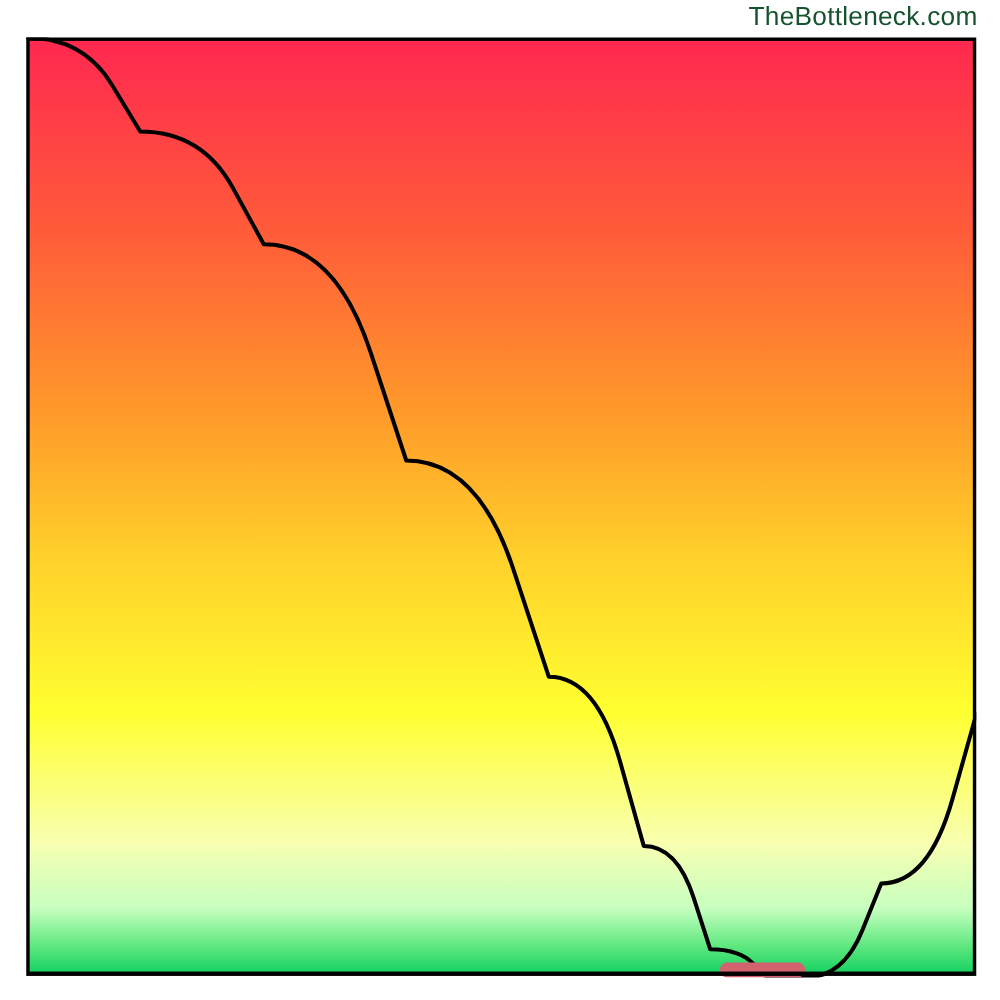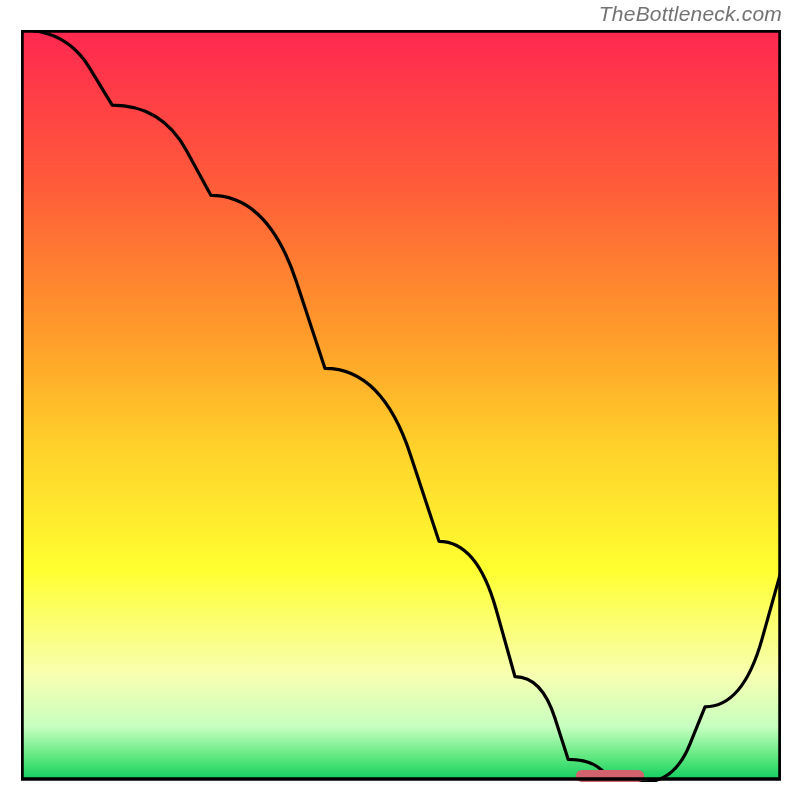--- a/index.html
+++ b/index.html
@@ -9,23 +9,22 @@
     background: #ffffff;
     position: relative;
     font-family: Arial, sans-serif;
   }
   .watermark {
     position: absolute;
     top: 2px;
     right: 18px;
     font-size: 21px;
     font-weight: 500;
-    color: #737373;
+    color: #14532d;
     letter-spacing: 0.2px;
-    font-style: italic;
   }
   .plot-area {
     position: absolute;
     left: 21px;
     top: 30px;
     width: 760px;
     height: 752px;
   }
   .plot-area svg {
     width: 100%;

